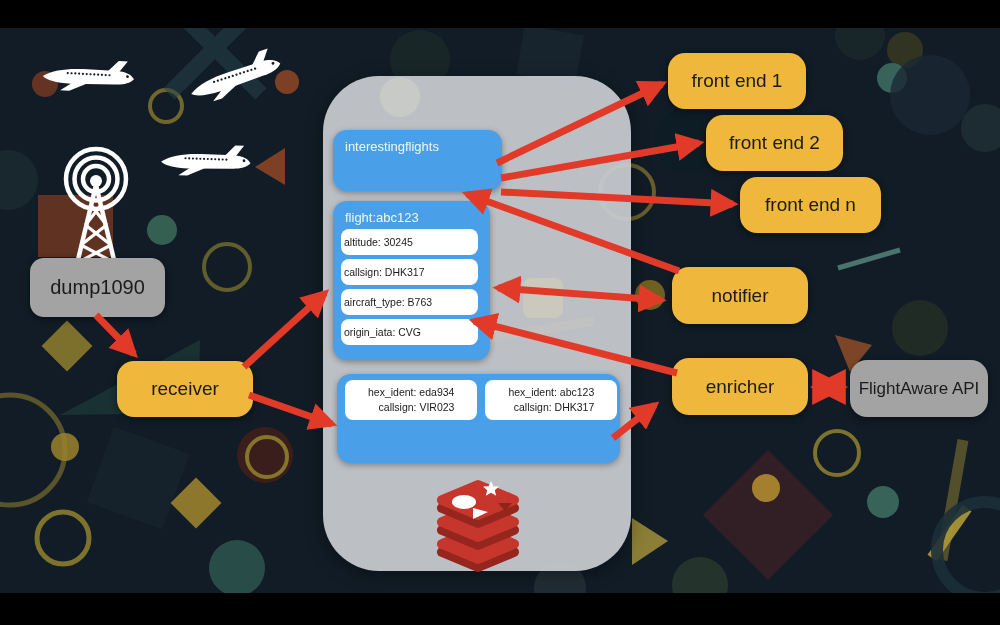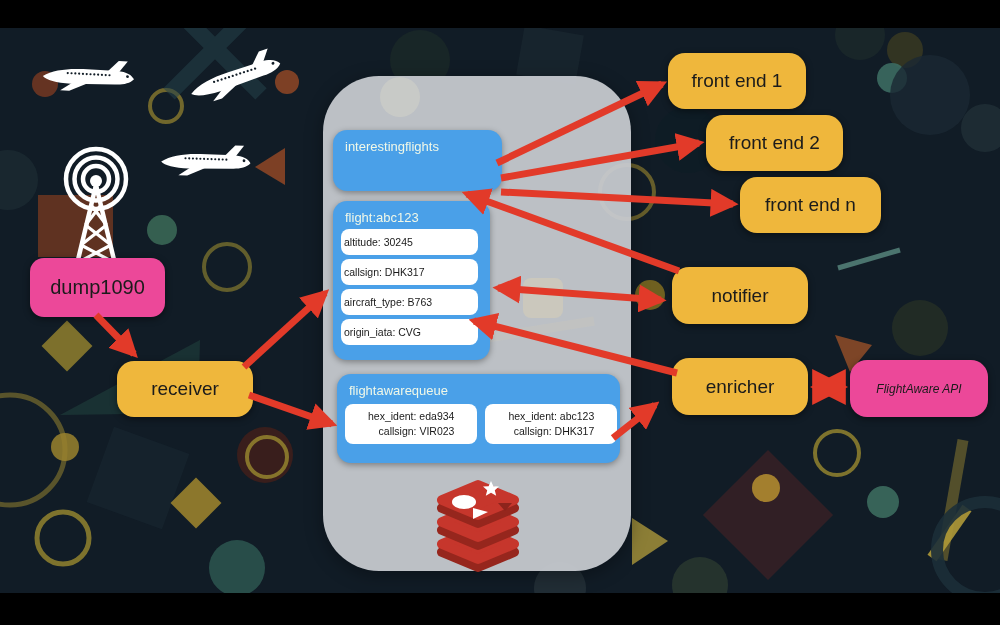--- a/index.html
+++ b/index.html
@@ -13,21 +13,21 @@
     background:#111c26;overflow:hidden;
   }
   .canvas svg{position:absolute;left:0;top:-28px;}
   .abs{position:absolute;}
   .box{
     position:absolute;display:flex;align-items:center;justify-content:center;
     border-radius:17px;box-shadow:0 2px 7px rgba(0,0,0,.45);
     color:#1b1b1b;
   }
   .yellow{background:#efb73c;font-size:19px;}
-  .white{background:#ec4899;}
+  .white{background:#a3a3a3;}
   .bluebox{
     position:absolute;background:#4aa0e8;border-radius:14px;
     box-shadow:0 2px 6px rgba(0,0,0,.35);
     font-family:Liberation Sans, sans-serif;
     color:#f0f8e8;
   }
   .bluehead{padding:9px 12px 0 12px;font-size:13px;letter-spacing:0;}
   .pill{
     margin:4px 0 0 8px;width:134px;height:26px;line-height:26px;
     background:#fff;border-radius:8px;padding-left:3px;
@@ -181,21 +181,20 @@
 
 <div class="bluebox" style="left:333px;top:201px;width:157px;height:159px;">
   <div class="bluehead">flight:abc123</div>
   <div class="pill">altitude: 30245</div>
   <div class="pill">callsign: DHK317</div>
   <div class="pill">aircraft_type: B763</div>
   <div class="pill">origin_iata: CVG</div>
 </div>
 
 <div class="bluebox" style="left:337px;top:374px;width:283px;height:89px;">
-  <div class="bluehead">flightawarequeue</div>
   <div class="cards">
     <div class="qcard">
       <div>hex_ident: eda934</div>
       <div>callsign: VIR023</div>
     </div>
     <div class="qcard">
       <div>hex_ident: abc123</div>
       <div>callsign: DHK317</div>
     </div>
   </div>
@@ -209,21 +208,21 @@
 </div>
 <div class="box yellow" style="left:740px;top:177px;width:141px;height:56px;justify-content:center;">
   <span>front end n</span>
 </div>
 <div class="box yellow" style="left:672px;top:267px;width:136px;height:57px;justify-content:center;">
   <span>notifier</span>
 </div>
 <div class="box yellow" style="left:672px;top:358px;width:136px;height:57px;">
   <span>enricher</span>
 </div>
-<div class="box white" style="left:850px;top:360px;width:138px;height:57px;font-size:12px;font-style:italic;">
+<div class="box white" style="left:850px;top:360px;width:138px;height:57px;font-size:17px;">
   <span>FlightAware API</span>
 </div>
 
 <svg class="overlay" width="1000" height="625" viewBox="0 0 1000 625">
   <defs>
     <marker id="ah" viewBox="0 0 10 10" refX="8" refY="5" markerWidth="4" markerHeight="4" orient="auto-start-reverse">
       <path d="M0 0 L10 5 L0 10 Z" fill="#e23a29"></path>
     </marker>
   </defs>
   <g stroke="#e23a29" stroke-width="7" fill="none">

